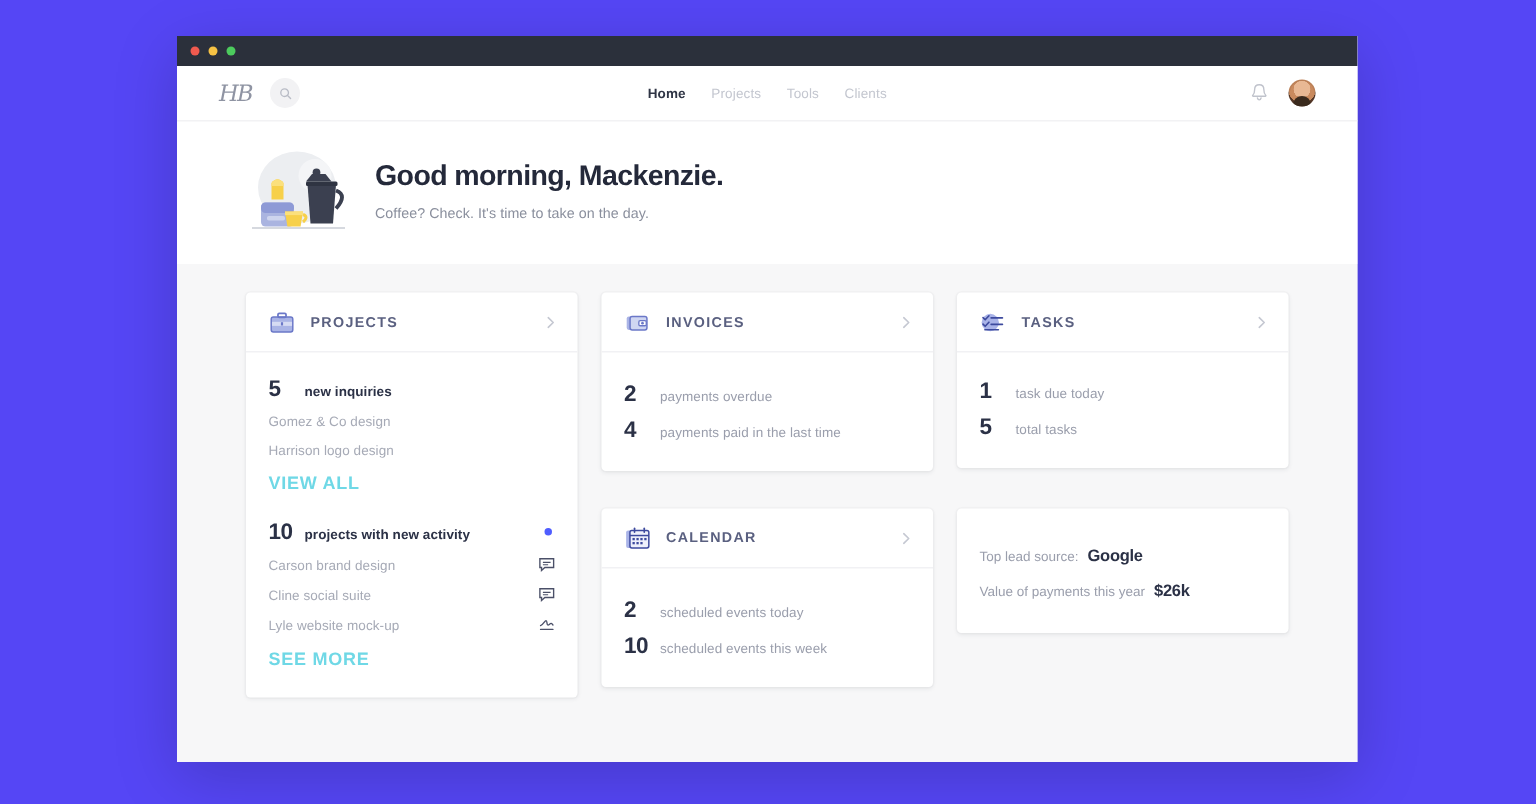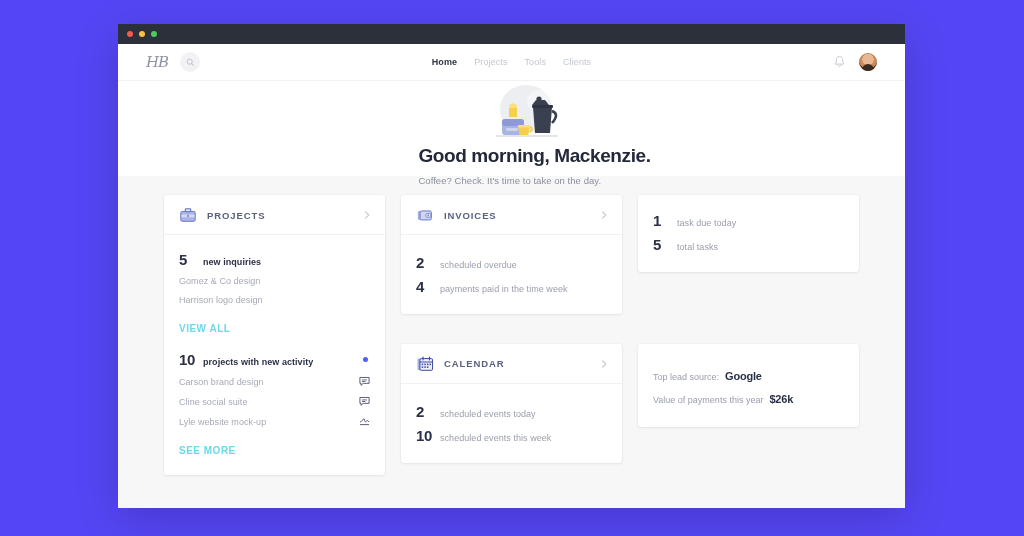--- a/index.html
+++ b/index.html
@@ -103,21 +103,20 @@
   }
 
   
   .hero {
     background: #ffffff;
     height: 96px;
     display: flex;
     align-items: center;
     padding: 0 0 0 46px;
     border-top: 1px solid #f2f2f4;
-    flex-direction: column;
   }
   .hero-illus { width: 74px; height: 64px; flex: 0 0 auto; margin-right: 12px; }
   .hero-text { padding-bottom: 2px; }
   .hero-title {
     font-size: 19px;
     font-weight: bold;
     color: #24293a;
     letter-spacing: -.4px;
     line-height: 1.2;
   }
@@ -199,25 +198,25 @@
   }
   .item-name {
     font-size: 9px;
     color: #a6aab6;
     flex: 1;
     letter-spacing: .05px;
   }
   .item-icon { width: 11px; height: 11px; flex: 0 0 auto; }
   .link {
     display: inline-block;
-    font-size: 10px;
+    font-size: 12px;
     letter-spacing: .5px;
     color: #6fd8e6;
     font-weight: bold;
-    margin-top: 18px;
+    margin-top: 10px;
   }
 
   
   .kv { display: flex; align-items: baseline; margin-bottom: 11px; }
   .kv:last-child { margin-bottom: 0; }
   .kv-key { font-size: 9px; color: #9a9eac; margin-right: 6px; }
   .kv-val { font-size: 11px; font-weight: bold; color: #2b3146; letter-spacing: -.2px; }
 
   .tall-body { padding-top: 17px; padding-bottom: 17px; }
   .reports-body { padding: 26px 15px 22px 15px; }
@@ -373,30 +372,44 @@
             <circle cx="13.7" cy="10.5" r="1" fill="#6b78c8"></circle>
           </svg>
           <div class="card-title">INVOICES</div>
           <svg class="chev" viewBox="0 0 10 10">
             <polyline points="3.5,1.8 6.8,5 3.5,8.2" fill="none" stroke="#c5c8d2" stroke-width="1.1" stroke-linecap="round" stroke-linejoin="round"></polyline>
           </svg>
         </div>
         <div class="card-body" style="padding-top:20px;padding-bottom:20px;">
           <div class="stat">
             <span class="stat-num">2</span>
-            <span class="stat-label">scheduled overdue</span>
+            <span class="stat-label">payments overdue</span>
           </div>
           <div class="stat">
             <span class="stat-num">4</span>
-            <span class="stat-label">payments paid in the time week</span>
+            <span class="stat-label">payments paid in the last time</span>
           </div>
         </div>
       </div>
 
       <div class="card">
+        <div class="card-head">
+          <svg class="card-icon" viewBox="0 0 20 20">
+            <circle cx="8" cy="10" r="6.4" fill="#a9b3e8"></circle>
+            <polyline points="2.6,6.4 4.2,8 7,5" fill="none" stroke="#3d4a9e" stroke-width="1.2" stroke-linecap="round" stroke-linejoin="round"></polyline>
+            <line x1="8.6" y1="6.6" x2="17" y2="6.6" stroke="#3d4a9e" stroke-width="1.2" stroke-linecap="round"></line>
+            <polyline points="2.6,11.2 4.2,12.8 7,9.8" fill="none" stroke="#3d4a9e" stroke-width="1.2" stroke-linecap="round" stroke-linejoin="round"></polyline>
+            <line x1="8.6" y1="11.4" x2="17" y2="11.4" stroke="#3d4a9e" stroke-width="1.2" stroke-linecap="round"></line>
+            <line x1="4" y1="15.4" x2="14" y2="15.4" stroke="#3d4a9e" stroke-width="1.2" stroke-linecap="round"></line>
+          </svg>
+          <div class="card-title">TASKS</div>
+          <svg class="chev" viewBox="0 0 10 10">
+            <polyline points="3.5,1.8 6.8,5 3.5,8.2" fill="none" stroke="#c5c8d2" stroke-width="1.1" stroke-linecap="round" stroke-linejoin="round"></polyline>
+          </svg>
+        </div>
         <div class="card-body" style="padding-top:18px;padding-bottom:20px;">
           <div class="stat">
             <span class="stat-num">1</span>
             <span class="stat-label">task due today</span>
           </div>
           <div class="stat">
             <span class="stat-num">5</span>
             <span class="stat-label">total tasks</span>
           </div>
         </div>

